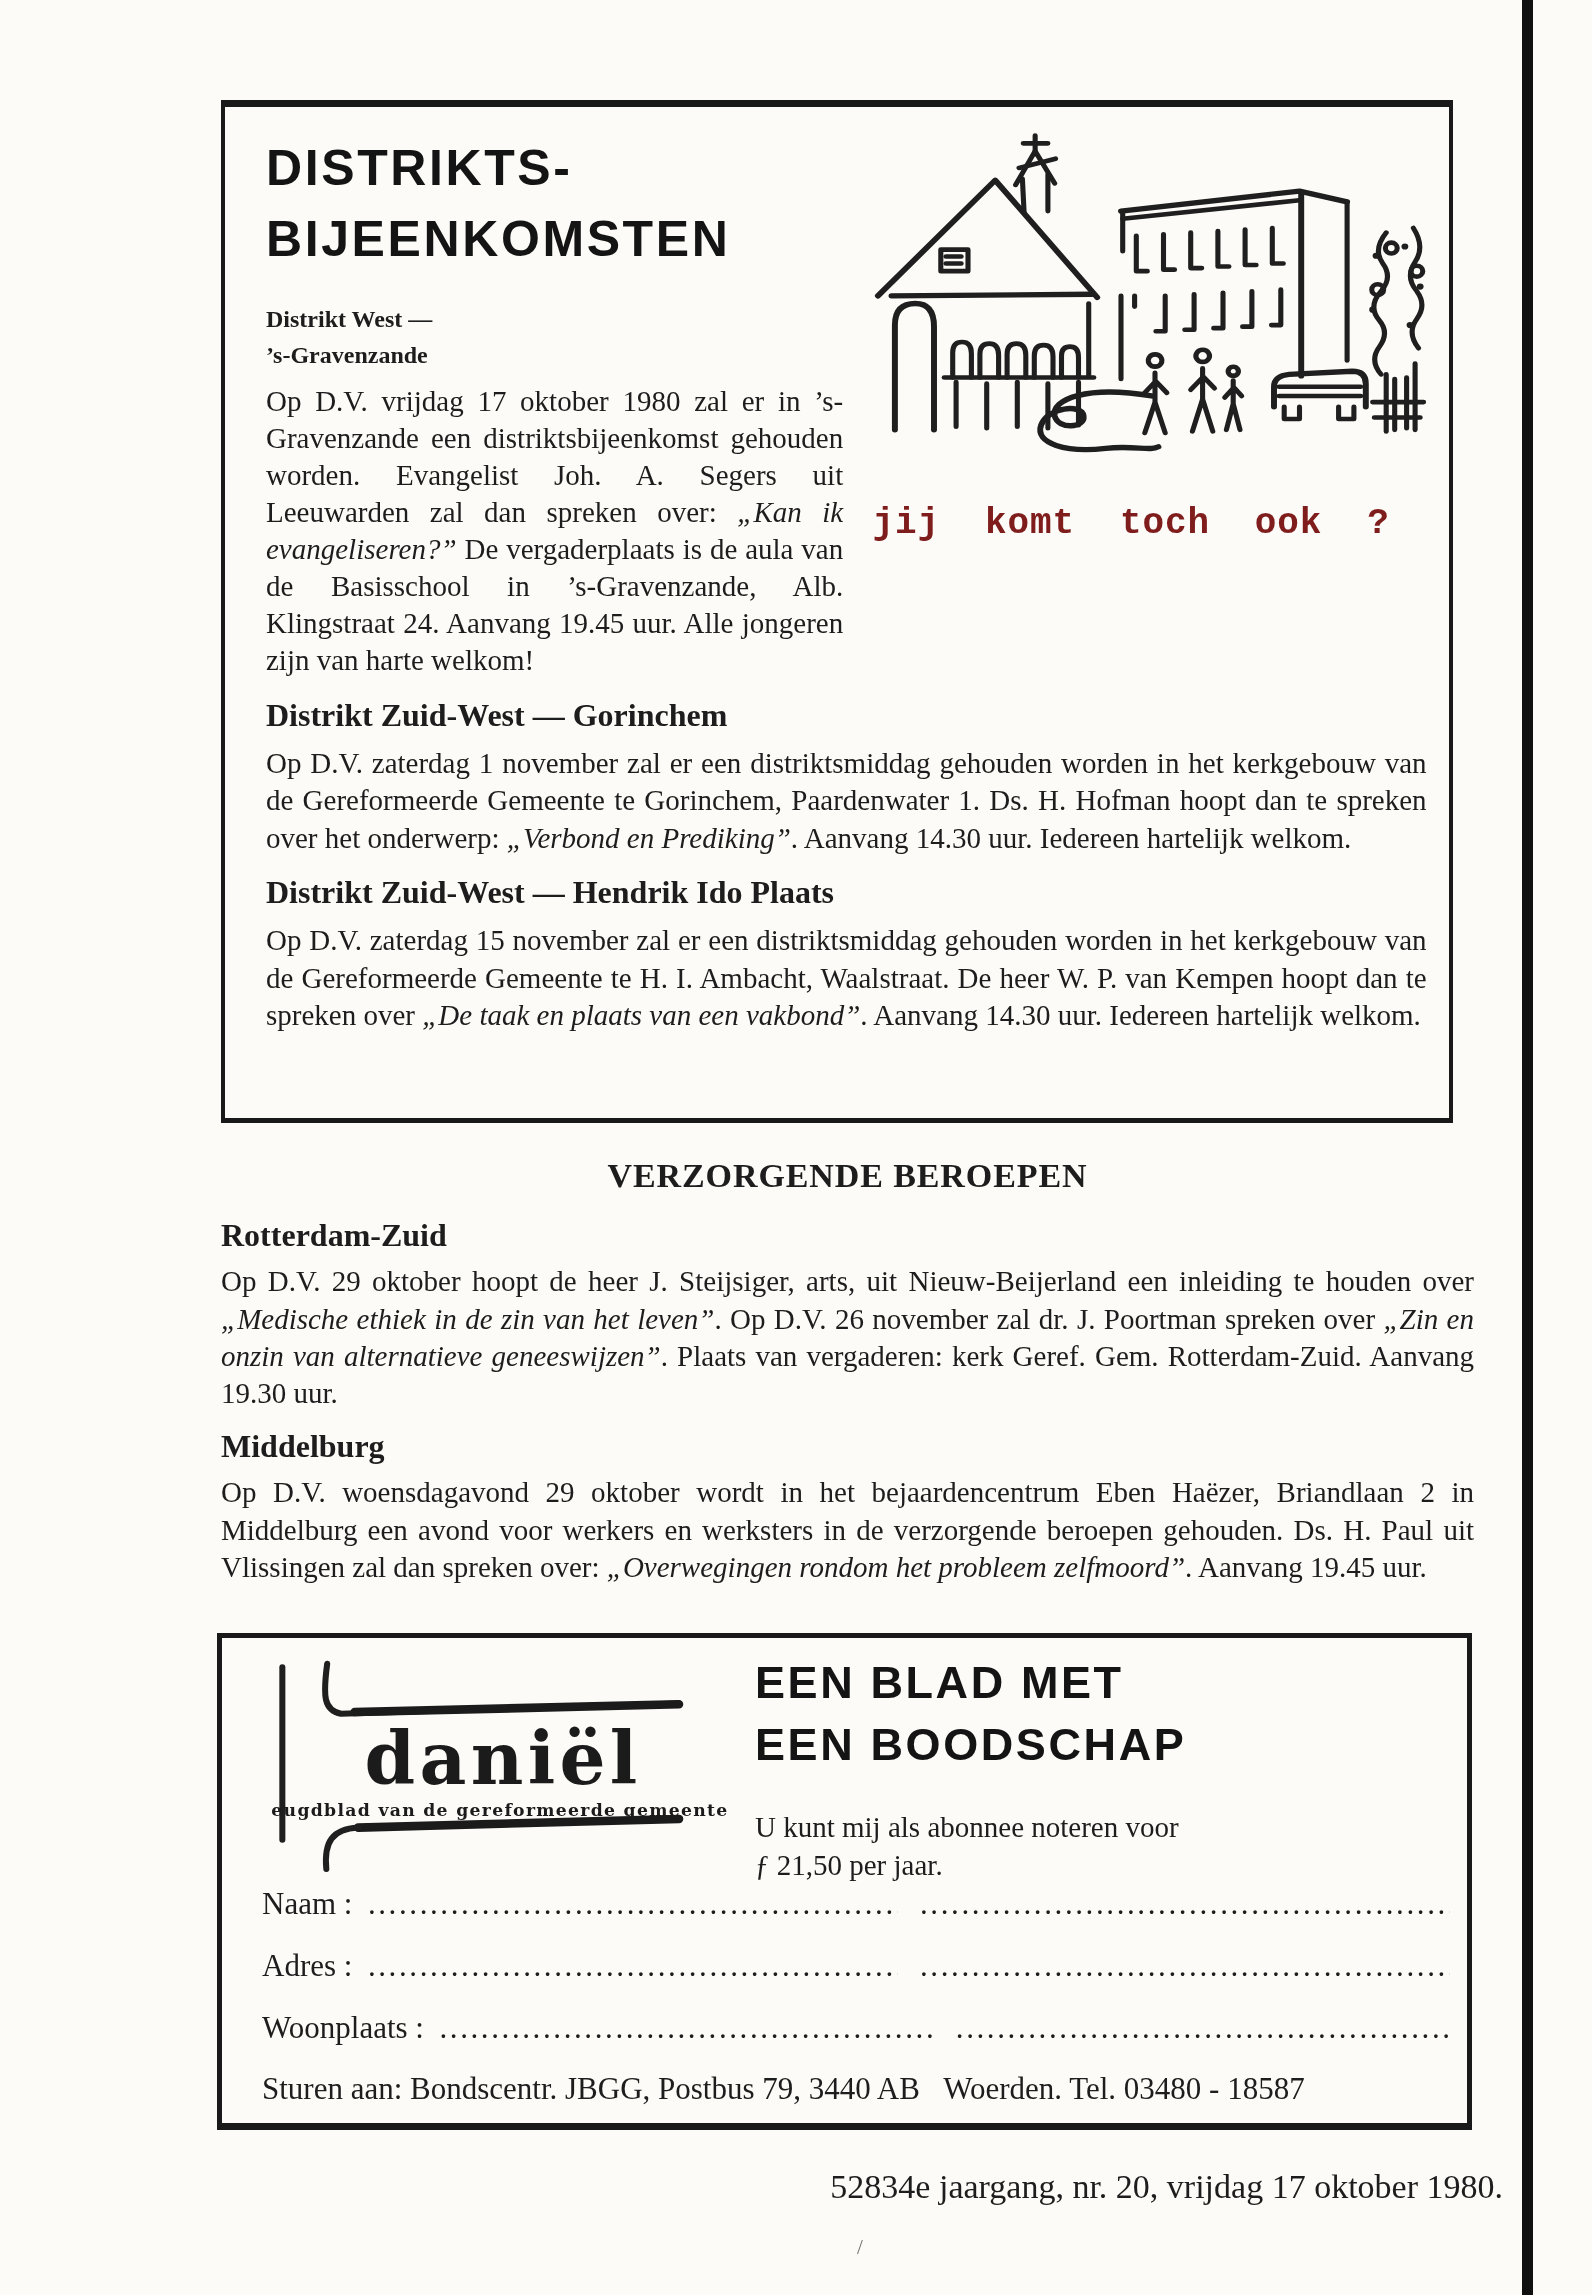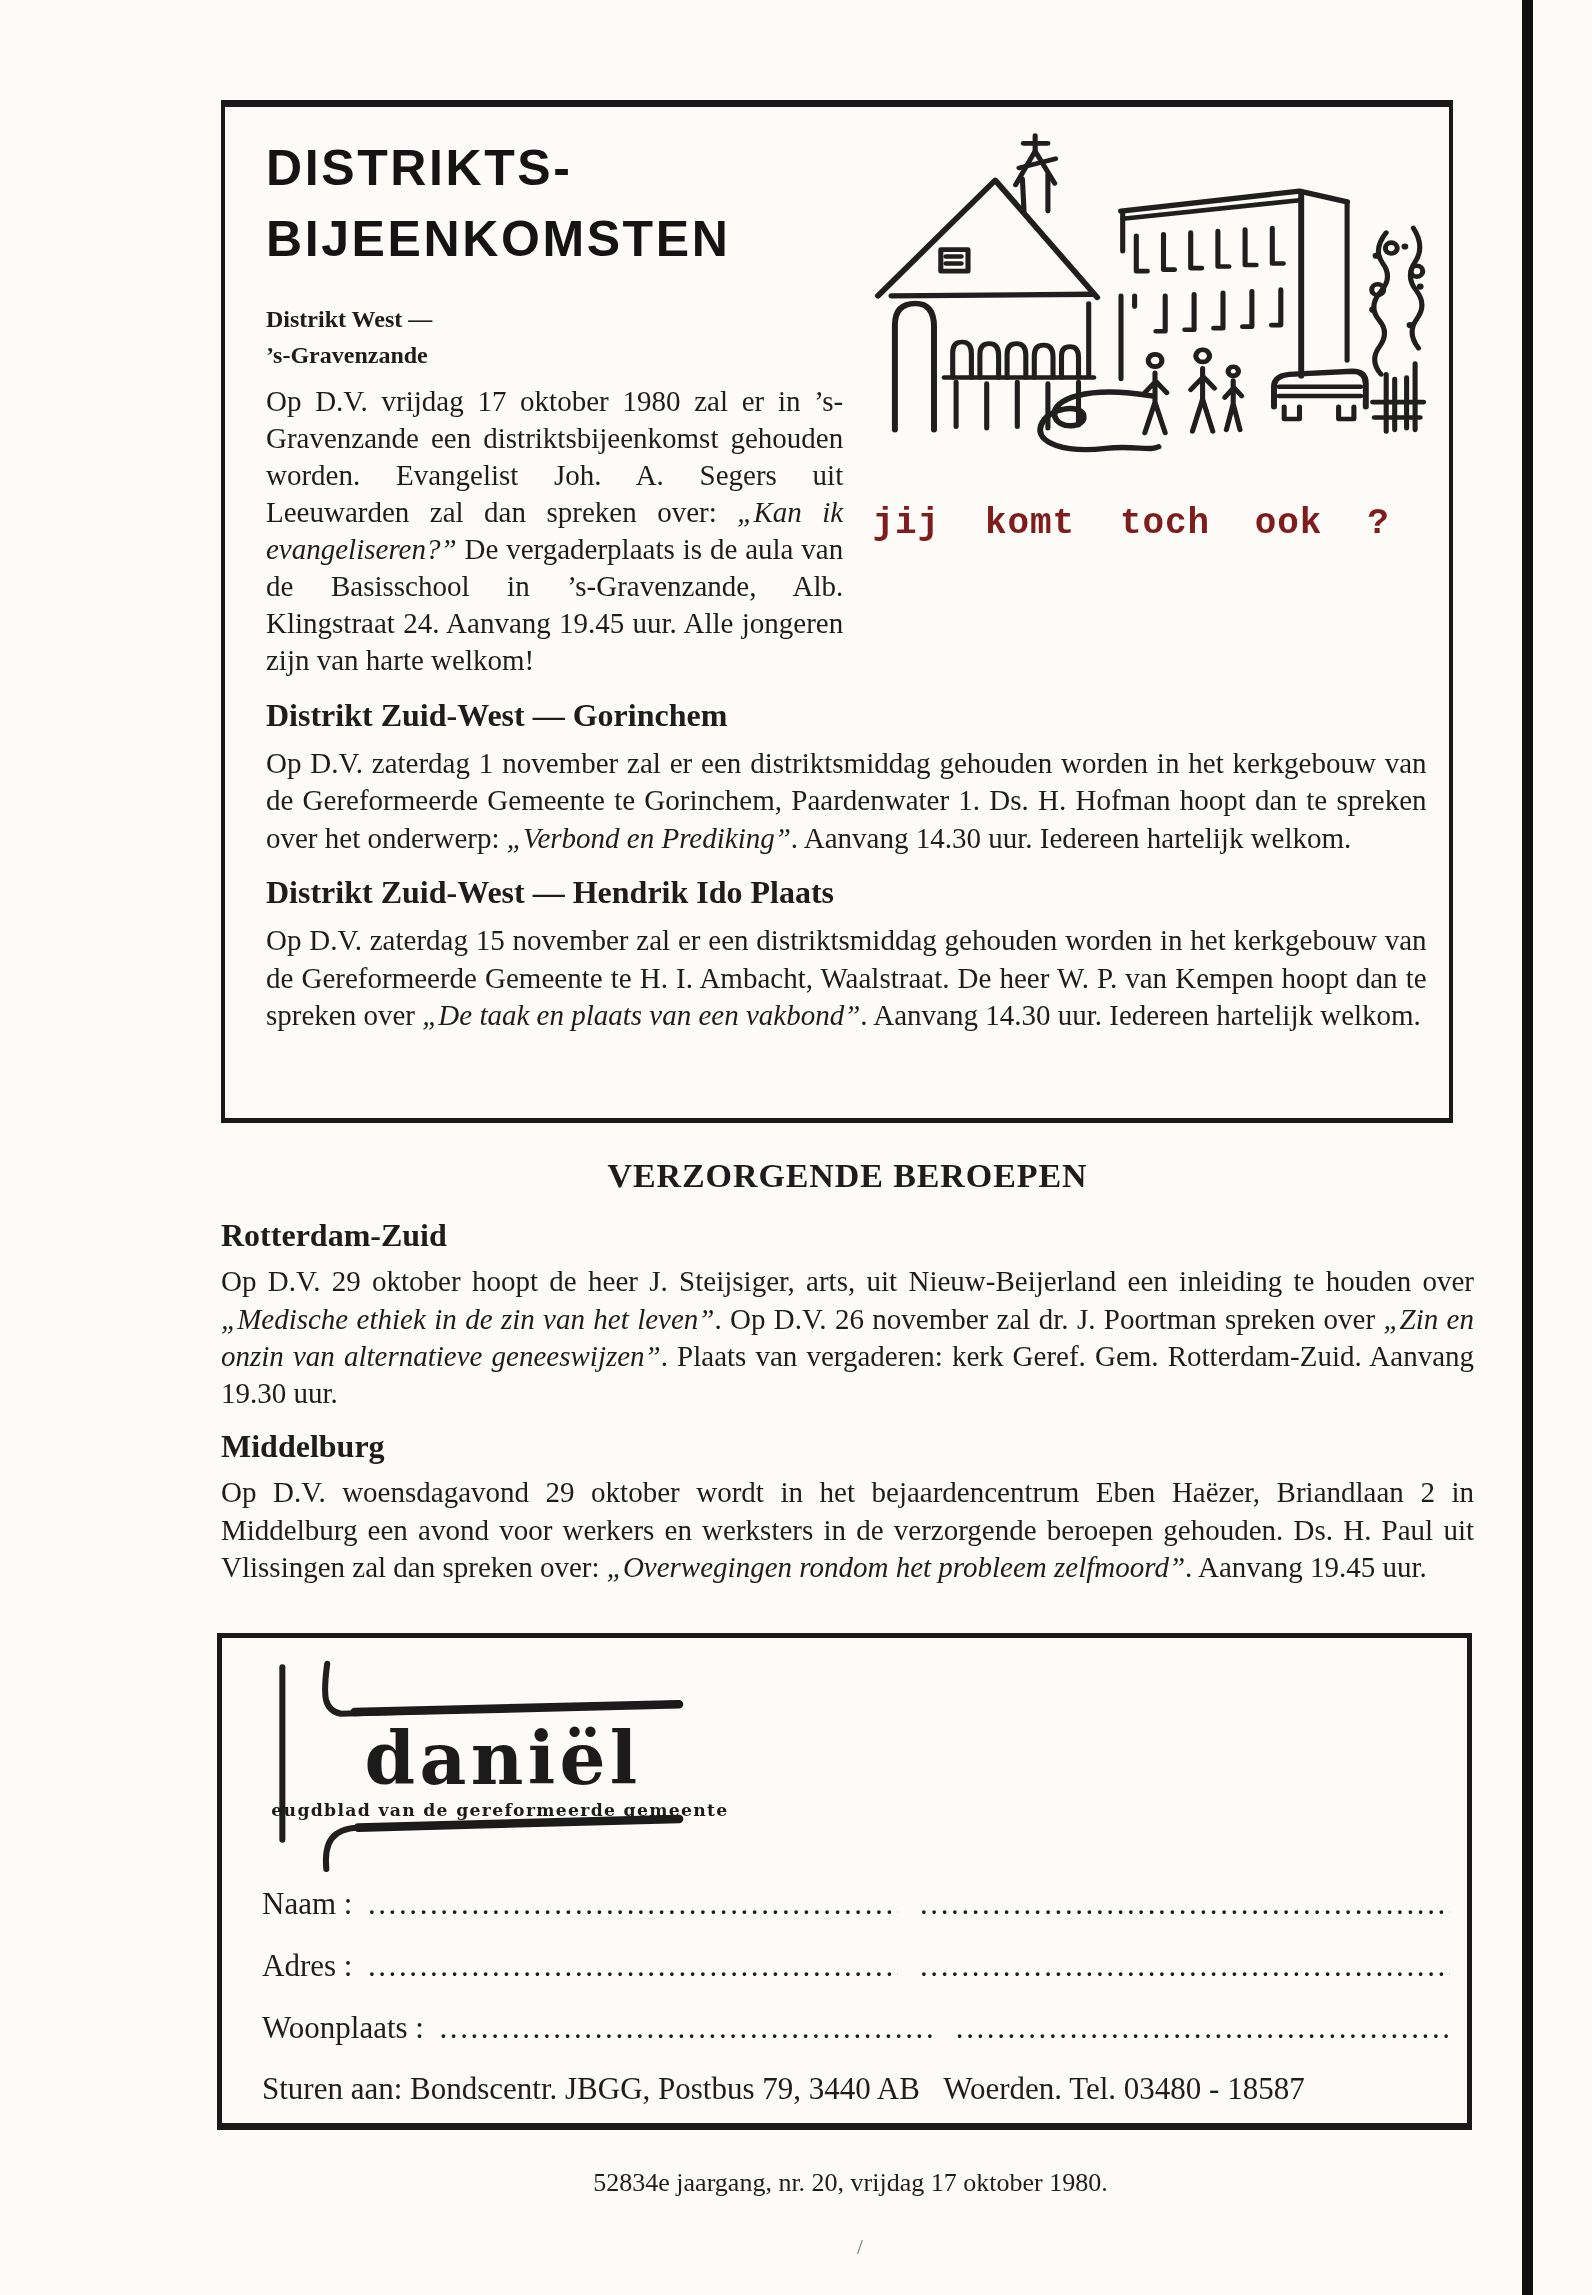--- a/index.html
+++ b/index.html
@@ -43,21 +43,21 @@
   .form{position:absolute;left:40px;right:17.3px;top:247px;}
   .frow{display:flex;align-items:baseline;font-size:31px;margin-bottom:24px;
         white-space:nowrap;line-height:1.22;}
   .frow .lbl{margin-right:15.5px;}
   .dotfill{flex:1;overflow:hidden;letter-spacing:2.6px;}
   .dotfill + .dotfill{margin-left:22.4px;}
   .sendto{margin-top:7px;font-size:31px;line-height:1.22;white-space:nowrap;overflow:hidden;}
 
   
   .footer{position:absolute;left:198px;top:2168px;width:1305px;display:flex;
-        justify-content:center;font-size:26px;}
+        justify-content:flex-end;font-size:34px;}
   .stray{position:absolute;left:857px;top:2235px;font-size:21px;color:#6e6e6e;}
 
   
   .sk{fill:none;stroke:#1f1f1f;stroke-width:6;stroke-linecap:round;stroke-linejoin:round;}
   .sk2{fill:none;stroke:#1f1f1f;stroke-width:7;stroke-linecap:round;stroke-linejoin:round;}
   .dot{fill:#1f1f1f;stroke:none;}
 </style>
 </head>
 <body>
 
@@ -179,20 +179,24 @@
         <path class="sk2" d="M12,14 V214"></path>
         <path class="sk2" d="M64,10 C59,48 60,64 80,68 L472,56"></path>
         <path d="M96,66 L472,57" fill="none" stroke="#1b1b1b" stroke-width="10" stroke-linecap="round"></path>
         <text x="268" y="150" text-anchor="middle" font-family="DejaVu Serif, serif" font-weight="bold" font-size="84" letter-spacing="5" fill="#1b1b1b">daniël</text>
         <text x="268" y="186" text-anchor="middle" font-family="DejaVu Serif, serif" font-weight="bold" font-size="20" letter-spacing="1.5" fill="#1b1b1b">jeugdblad van de gereformeerde gemeenten</text>
         <path d="M472,190 L100,200" fill="none" stroke="#1b1b1b" stroke-width="10" stroke-linecap="round"></path>
         <path class="sk2" d="M100,200 C70,202 60,216 63,248"></path>
       </svg>
     </div>
 
+    <div class="pitch">
+      <div class="pitch-head"><span>EEN BLAD MET</span><br><span>EEN BOODSCHAP</span></div>
+      <div class="pitch-sub"><span>U kunt mij als abonnee noteren voor</span><br><span>ƒ 21,50 per jaar.</span></div>
+    </div>
 
     <div class="form">
       <div class="frow">
         <span class="lbl">Naam :</span>
         <span class="dotfill">....................................................................................................</span>
         <span class="dotfill">....................................................................................................</span>
       </div>
       <div class="frow">
         <span class="lbl">Adres :</span>
         <span class="dotfill">....................................................................................................</span>

